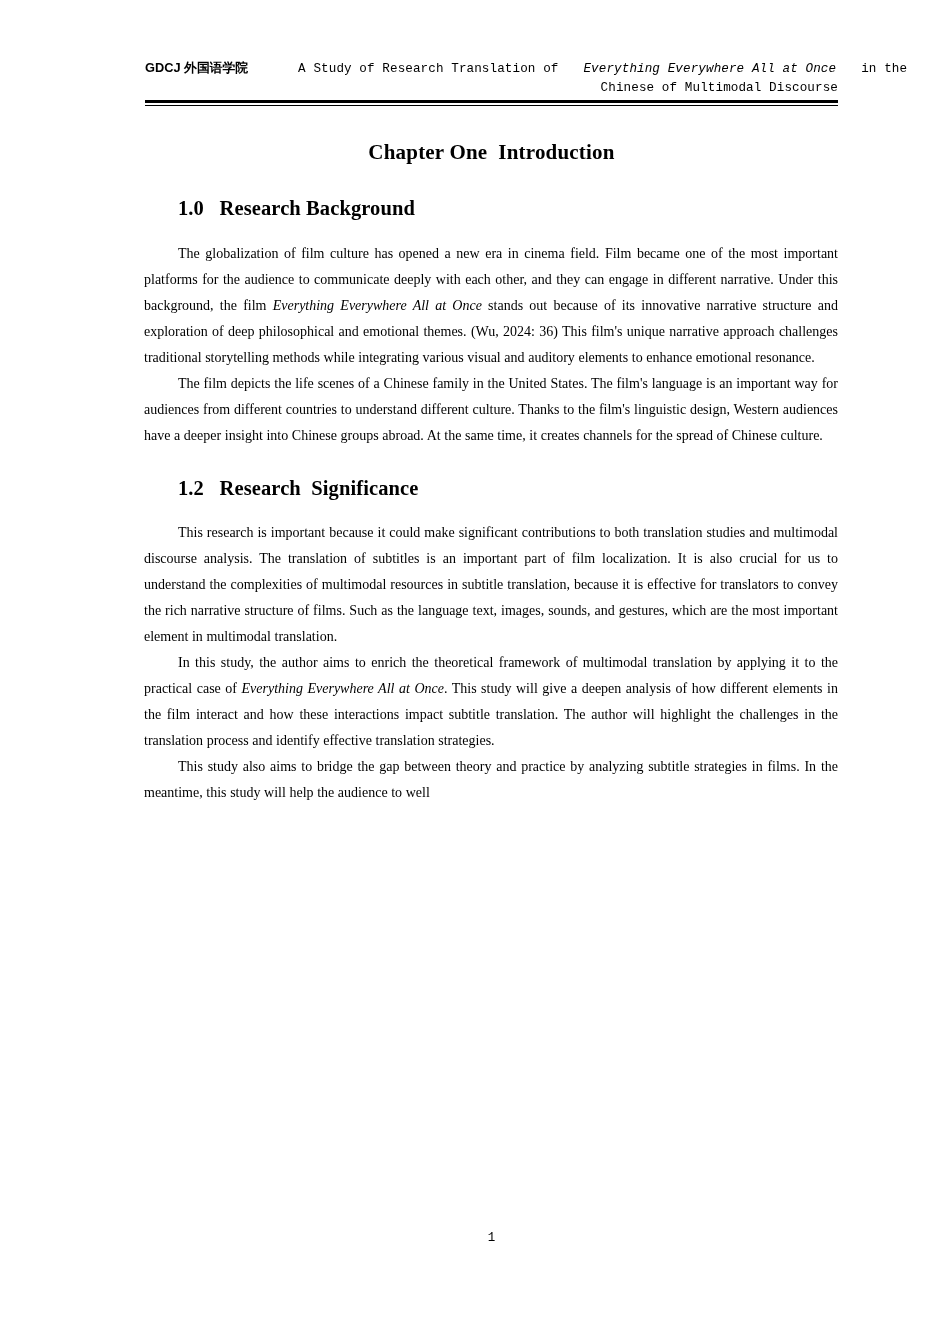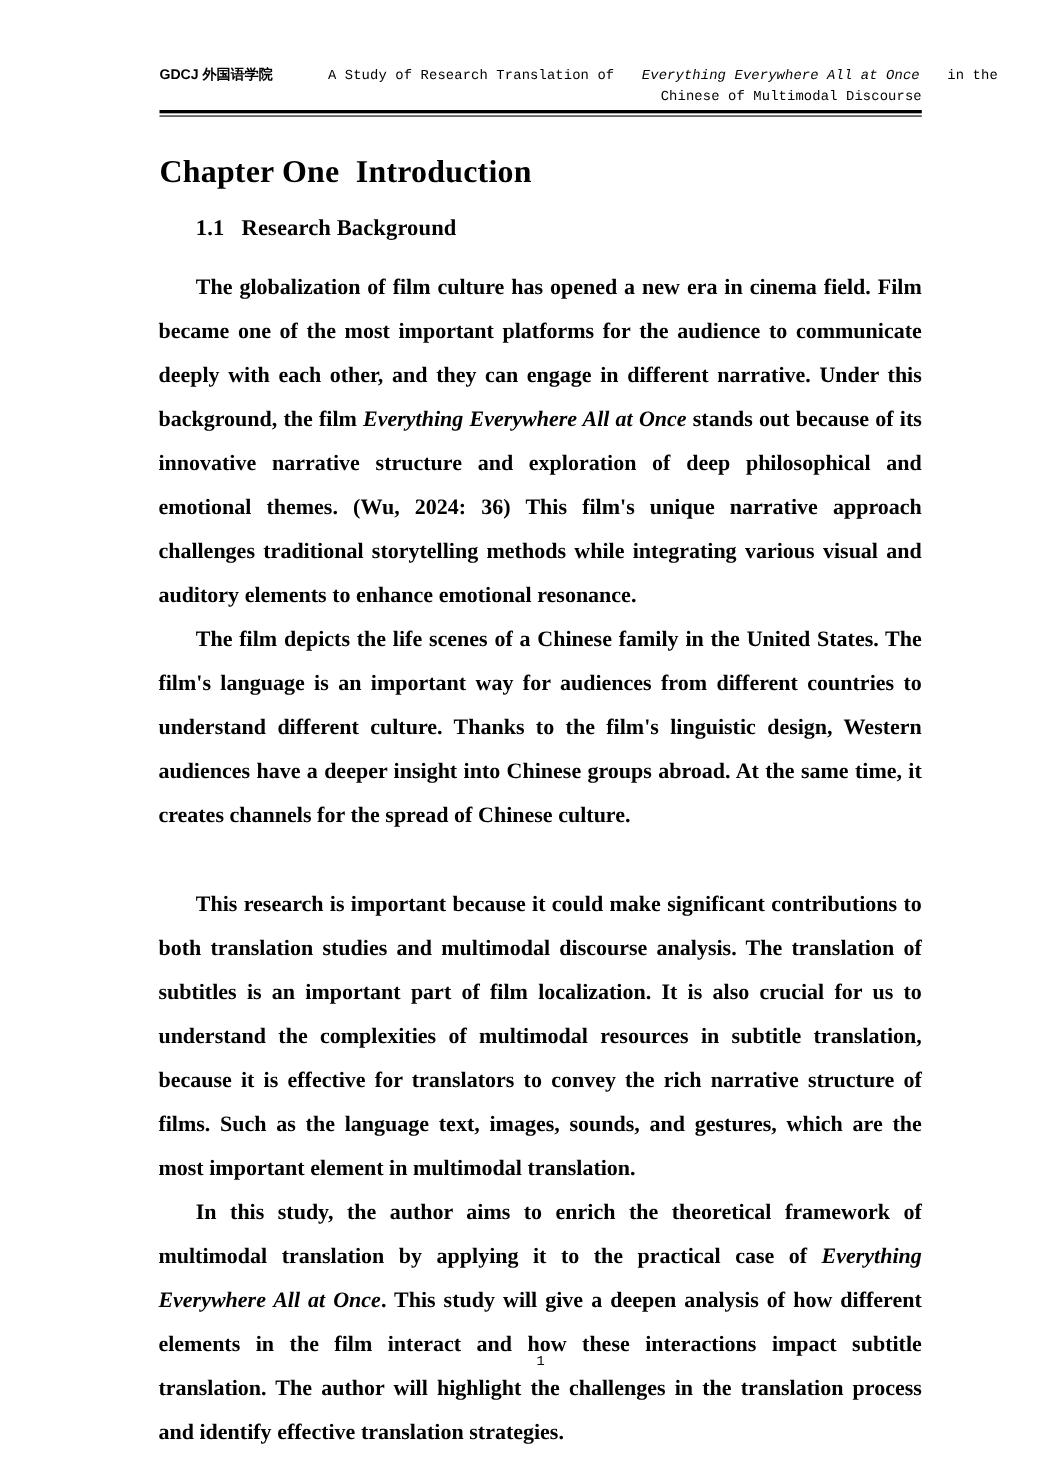--- a/index.html
+++ b/index.html
@@ -72,22 +72,22 @@
     height: 1px;
     background: #000000;
   }
 
   
   .chapter-title {
     position: absolute;
     left: 145px;
     top: 140px;
     width: 693px;
-    text-align: left;
-    font-size: 29px;
+    text-align: center;
+    font-size: 21px;
     font-weight: bold;
     letter-spacing: 0.2px;
     white-space: pre;
     font-family: Liberation Serif, serif;
   }
 
   
   .content {
     position: absolute;
     left: 144px;
@@ -101,28 +101,27 @@
     font-size: 20.5px;
     font-weight: bold;
     letter-spacing: 0.1px;
     white-space: pre;
     line-height: 30px;
   }
 
   p.body {
     margin: 0;
     padding: 0;
-    font-size: 20px;
-    line-height: 40px;
+    font-size: 14px;
+    line-height: 26px;
     text-align: justify;
     text-justify: inter-word;
     text-indent: 34px;
     word-spacing: 0.1px;
     hyphens: none;
-    font-weight: bold;
   }
   p.body em { font-style: italic; }
 
   .gap-after-heading { height: 18px; }
   .gap-before-heading { height: 24px; }
   .gap-after-heading-2 { height: 17px; }
 
   
   .page-number {
     position: absolute;
@@ -150,32 +149,34 @@
     </div>
     <div class="header-line">Chinese of Multimodal Discourse</div>
   </div>
   <div class="header-rule-thick"></div>
   <div class="header-rule-thin"></div>
 
   <div class="chapter-title">Chapter One  Introduction</div>
 
   <div class="content">
 
-    <h2 class="section">1.1   Research Background</h2>
+    <h2 class="section">1.0   Research Background</h2>
     <div class="gap-after-heading"></div>
 
     <p class="body"><span>The  globalization  of  film  culture  has  opened  a  new  era  in  cinema   field.   Film became  one  of  the  most  important  platforms  for  the  audience  to  communicate deeply  with  each  other,  and  they  can  engage  in  different  narrative.  Under  this background,  the  film  </span><em>Everything Everywhere All at Once</em><span>  stands  out   because   of   its innovative narrative structure and exploration of deep philosophical and emotional themes. (Wu, 2024:  36)  This film's unique narrative approach challenges traditional storytelling methods  while  integrating  various  visual  and  auditory  elements  to  enhance  emotional resonance.</span></p>
 
     <p class="body">The film depicts the life scenes of a Chinese family in the  United States. The film's language  is  an important  way  for audiences from different countries  to  understand different  culture. Thanks to the film's linguistic design, Western audiences have a deeper insight into Chinese groups abroad. At the same time, it creates channels for the spread of Chinese culture.</p>
 
     <div class="gap-before-heading"></div>
+    <h2 class="section">1.2   Research  Significance</h2>
     <div class="gap-after-heading-2"></div>
 
     <p class="body">This  research  is  important  because  it  could  make  significant  contributions  to  both translation studies and multimodal discourse analysis.  The  translation  of  subtitles  is  an important  part  of  film  localization.  It  is  also  crucial  for  us  to  understand  the complexities  of  multimodal  resources  in  subtitle  translation,  because  it  is  effective  for translators  to  convey  the  rich  narrative  structure  of  films.  Such  as  the  language text, images,  sounds,  and  gestures,  which  are  the  most  important  element  in  multimodal translation.</p>
 
     <p class="body"><span>In  this  study,  the  author  aims  to enrich the theoretical framework of multimodal translation by applying it to the practical case of  </span><em>Everything Everywhere All at Once</em><span>.  This study  will  give  a  deepen  analysis  of  how  different  elements  in the  film  interact  and how  these  interactions  impact  subtitle  translation.  The  author  will  highlight  the challenges  in  the  translation  process  and  identify  effective  translation  strategies.</span></p>
 
+    <p class="body">This  study   also   aims  to  bridge  the  gap  between  theory  and  practice  by  analyzing subtitle strategies in films.  In  the  meantime,  this  study  will  help  the  audience  to  well</p>
 
   </div>
 
   <div class="page-number">1</div>
 
 </div>
 
 </body></html>

